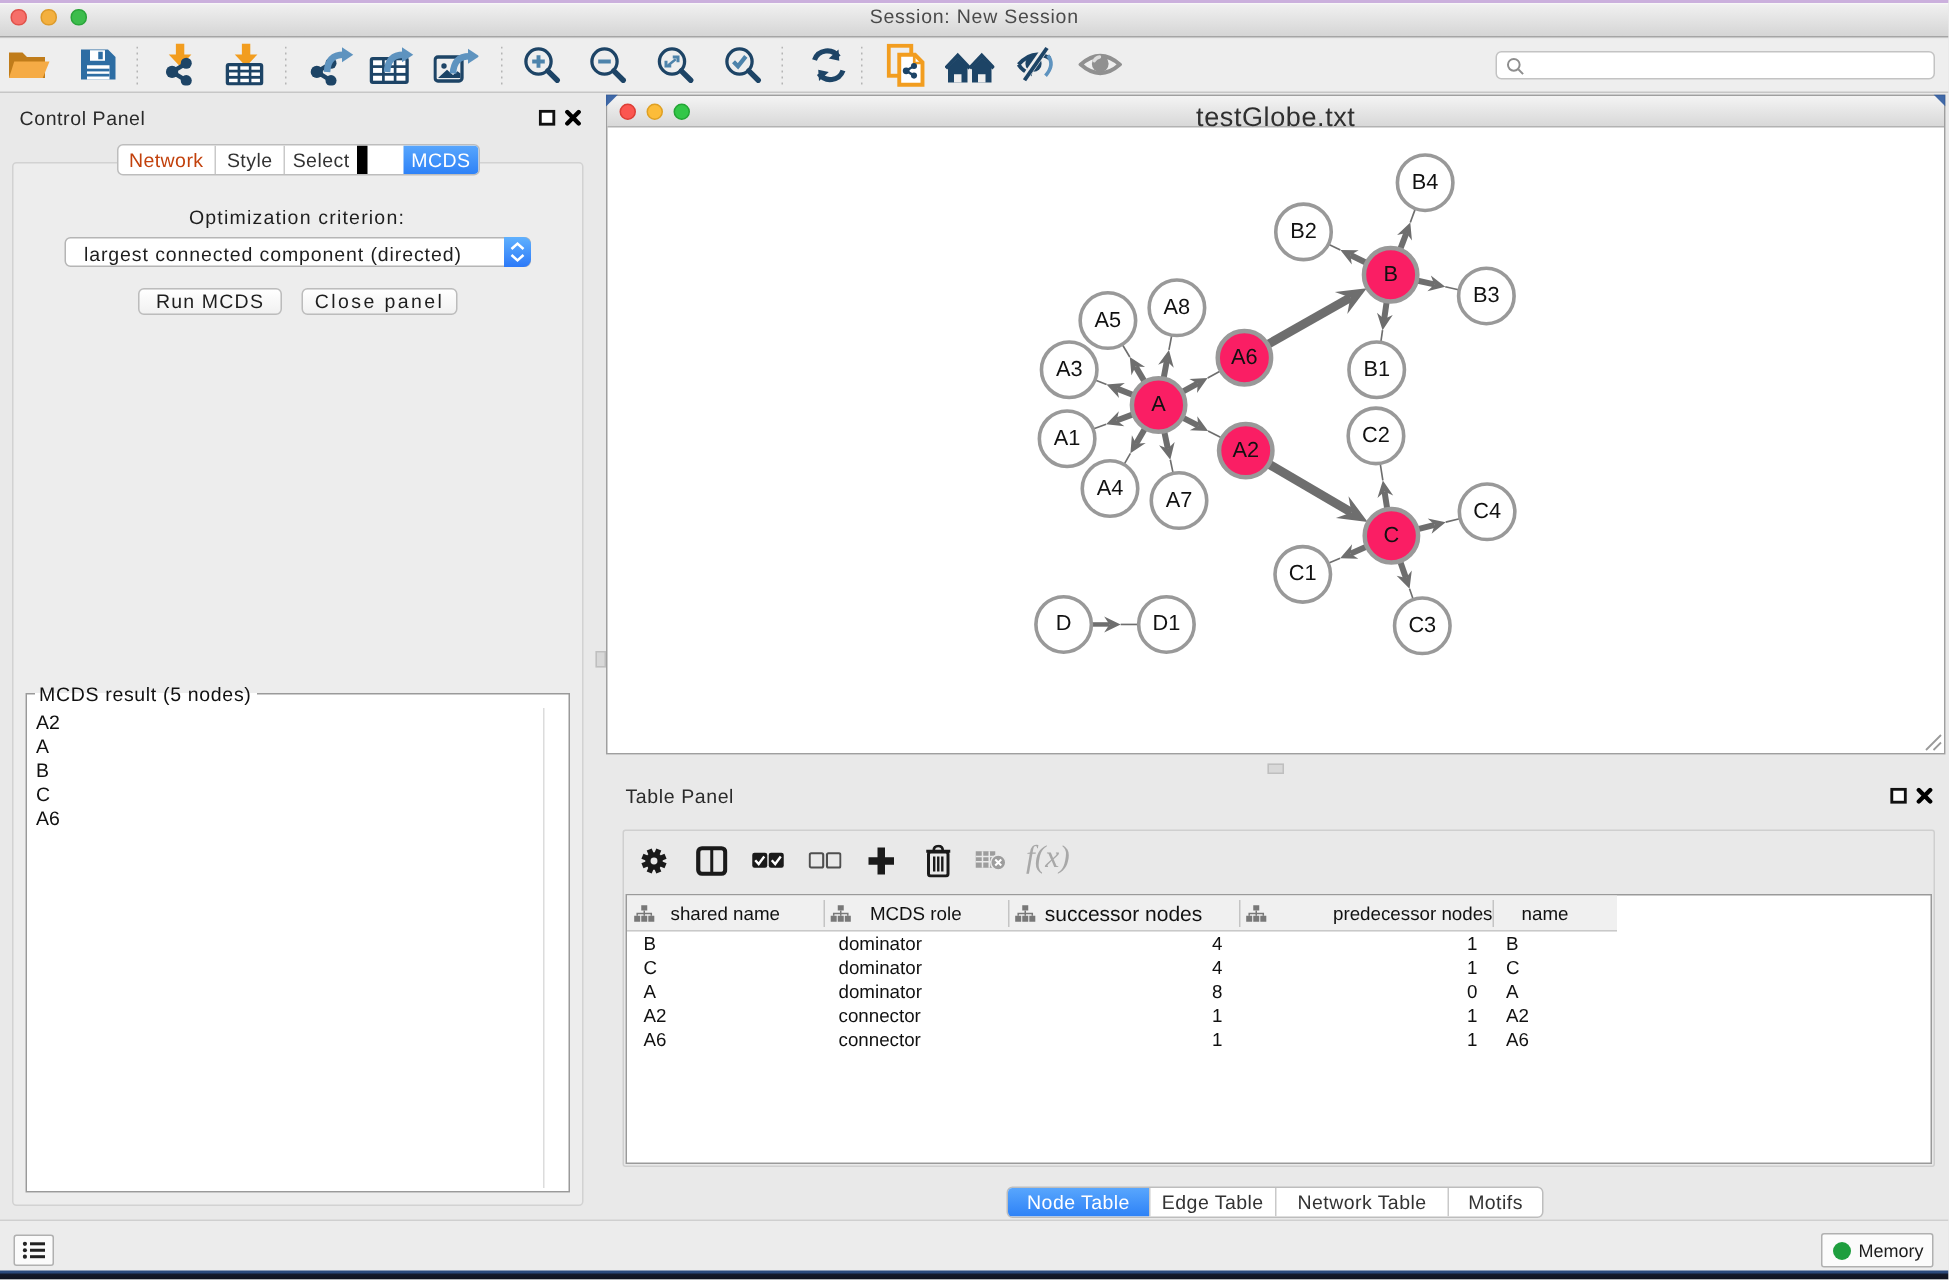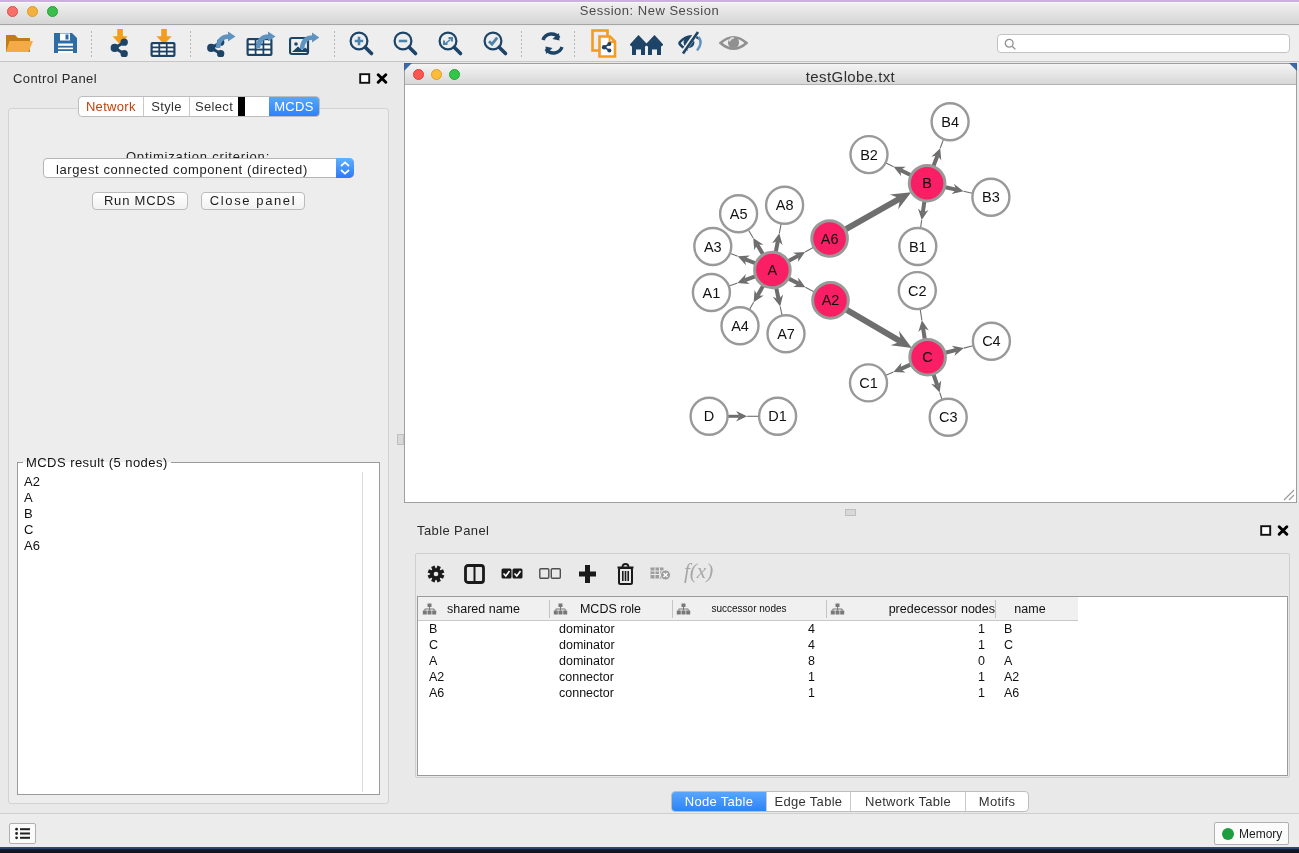--- a/index.html
+++ b/index.html
@@ -170,21 +170,21 @@
 
   <div class="abs" style="left:8px;top:46px;width:381px;height:696px;background:#ededed;border:1px solid #d2d2d2;border-radius:3px;"></div>
 
   <div class="abs" style="left:78px;top:34px;width:242px;height:21px;display:flex;border:1px solid #bdbdbd;border-radius:4px;overflow:hidden;background:#fff;font-size:13px;letter-spacing:0.3px;">
     <div style="width:72px;border-right:1px solid #c9c9c9;display:flex;align-items:center;justify-content:center;color:#c2410c;">Network</div>
     <div style="width:52px;border-right:1px solid #c9c9c9;display:flex;align-items:center;justify-content:center;color:#333;">Style</div>
     <div style="width:60px;border-right:7px solid #000000;display:flex;align-items:center;justify-content:center;color:#333;">Select</div>
     <div style="width:56px;display:flex;align-items:center;justify-content:center;color:#fff;background:linear-gradient(#58a6fd,#2e82f7);margin-left:24px;">MCDS</div>
   </div>
 
-  <div class="abs" style="left:0;top:75px;width:396px;text-align:center;font-size:13px;letter-spacing:0.8px;color:#1e1e1e;margin-top:12px;">Optimization criterion:</div>
+  <div class="abs" style="left:0;top:75px;width:396px;text-align:center;font-size:13px;letter-spacing:0.8px;color:#1e1e1e;">Optimization criterion:</div>
 
   <div class="abs" style="left:43px;top:96px;width:311px;height:20px;background:#fff;border:1px solid #b5b5b5;border-radius:4px;">
     <div class="abs" style="left:12px;top:2.5px;font-size:13px;letter-spacing:0.6px;color:#1e1e1e;">largest connected component (directed)</div>
     <div class="abs" style="right:-1px;top:-1px;width:18px;height:20px;background:linear-gradient(#60b1fe,#2c79f8);border-radius:0 5px 5px 0;">
       <svg width="18" height="20" viewBox="0 0 18 20">
           <path d="M5 8 L9 4.4 L13 8" fill="none" stroke="#fff" stroke-width="1.7" stroke-linejoin="miter"></path>
           <path d="M5 12 L9 15.6 L13 12" fill="none" stroke="#fff" stroke-width="1.7" stroke-linejoin="miter"></path>
         </svg>
     </div>
   </div>
@@ -200,21 +200,21 @@
 </div>
 
 <div class="abs" style="left:396px;top:62px;width:8px;height:751px;background:#e9e9e9;"></div>
 <div class="abs" style="left:397px;top:434px;width:7px;height:11px;background:#d8d8d8;border:1px solid #bfbfbf;"></div>
 
 <div class="abs" style="left:404px;top:63px;width:893px;height:440px;border:1px solid #9f9f9f;background:#fff;">
   <div class="abs" style="left:0;top:0;width:891px;height:21px;background:linear-gradient(#f4f4f4,#d8d8d8);border-bottom:1px solid #b2b2b2;">
     <div class="tl" style="left:8px;top:5px;width:11px;height:11px;background:#fb5650;border:1px solid #dd3e36;"></div>
     <div class="tl" style="left:26px;top:5px;width:11px;height:11px;background:#fcbc39;border:1px solid #dfa023;"></div>
     <div class="tl" style="left:44px;top:5px;width:11px;height:11px;background:#33c748;border:1px solid #24a535;"></div>
-    <div class="abs" style="left:0;width:891px;top:4px;text-align:center;font-size:15px;letter-spacing:0.4px;color:#2f2f2f;">testGlobe.txt</div>
+    <div class="abs" style="left:0;width:891px;top:4px;text-align:center;font-size:18px;letter-spacing:0.4px;color:#2f2f2f;">testGlobe.txt</div>
   </div>
 
   <svg class="abs" style="left:-1px;top:-1px" width="8" height="8" viewBox="0 0 8 8">
       <path d="M0 0 L8 0 L0 8 Z" fill="#2c5aa0" opacity="0.9"></path>
     </svg>
   <svg class="abs" style="right:-1px;top:-1px" width="8" height="8" viewBox="0 0 8 8">
       <path d="M0 0 L8 0 L8 8 Z" fill="#2c5aa0" opacity="0.9"></path>
     </svg>
 
   <svg class="abs" style="right:1px;bottom:1px" width="13" height="13" viewBox="0 0 13 13">
@@ -394,21 +394,21 @@
         </svg>
         <div class="abs" style="left:131px;top:0;width:123px;height:24px;text-align:center;font-size:12.5px;color:#111;line-height:24px;">MCDS role</div>
         <svg class="abs" style="left:135px;top:6px" width="15" height="12" viewBox="0 0 15 12">
           <rect x="5.5" y="0.5" width="4" height="3.5" fill="#787878"></rect>
           <rect x="0.8" y="7.5" width="4" height="4" fill="#787878"></rect>
           <rect x="5.5" y="7.5" width="4" height="4" fill="#787878"></rect>
           <rect x="10.2" y="7.5" width="4" height="4" fill="#787878"></rect>
           <path d="M7.5 4 L7.5 7.5 M2.8 7.5 L2.8 6 L12.2 6 L12.2 7.5" fill="none" stroke="#787878" stroke-width="1"></path>
         </svg>
         <div class="abs" style="left:131px;top:3px;width:1px;height:18px;background:#c4c4c4;"></div>
-        <div class="abs" style="left:254px;top:0;width:154px;height:24px;text-align:center;font-size:10px;color:#111;line-height:24px;">successor nodes</div>
+        <div class="abs" style="left:254px;top:0;width:154px;height:24px;text-align:center;font-size:14px;color:#111;line-height:24px;">successor nodes</div>
         <svg class="abs" style="left:258px;top:6px" width="15" height="12" viewBox="0 0 15 12">
           <rect x="5.5" y="0.5" width="4" height="3.5" fill="#787878"></rect>
           <rect x="0.8" y="7.5" width="4" height="4" fill="#787878"></rect>
           <rect x="5.5" y="7.5" width="4" height="4" fill="#787878"></rect>
           <rect x="10.2" y="7.5" width="4" height="4" fill="#787878"></rect>
           <path d="M7.5 4 L7.5 7.5 M2.8 7.5 L2.8 6 L12.2 6 L12.2 7.5" fill="none" stroke="#787878" stroke-width="1"></path>
         </svg>
         <div class="abs" style="left:254px;top:3px;width:1px;height:18px;background:#c4c4c4;"></div>
         <div class="abs" style="left:408px;top:0;width:169px;height:24px;text-align:right;font-size:12.5px;color:#111;line-height:24px;">predecessor nodes</div>
         <svg class="abs" style="left:412px;top:6px" width="15" height="12" viewBox="0 0 15 12">

